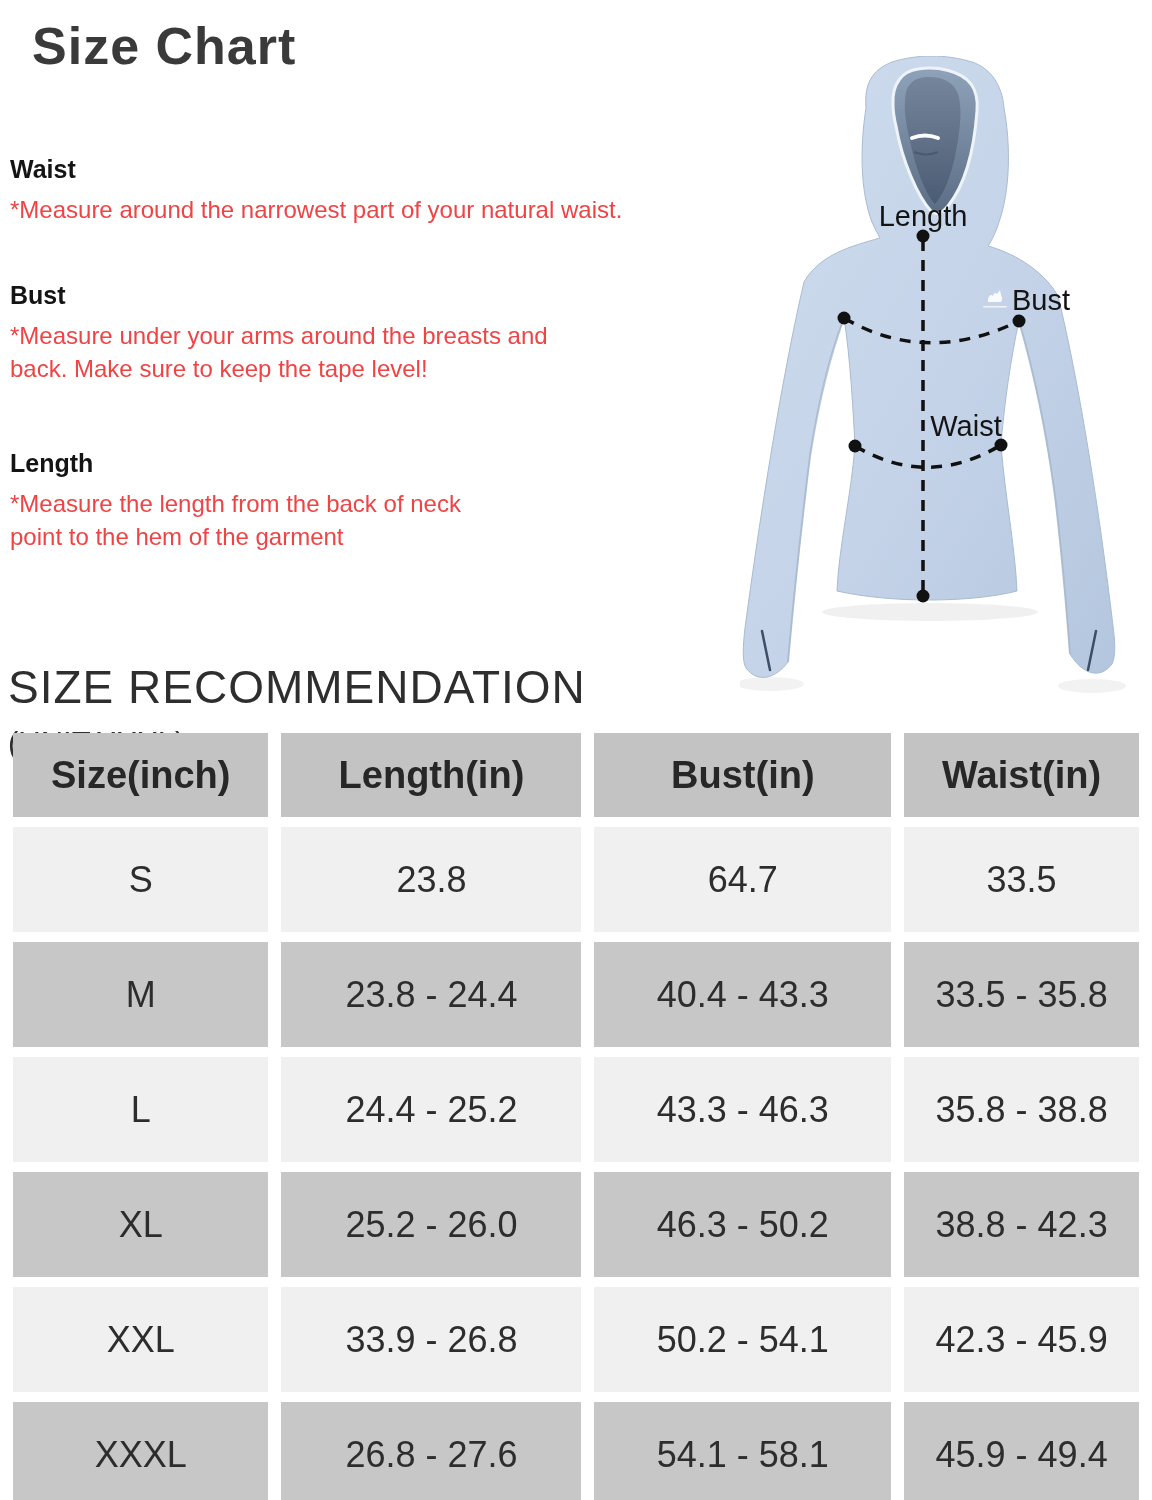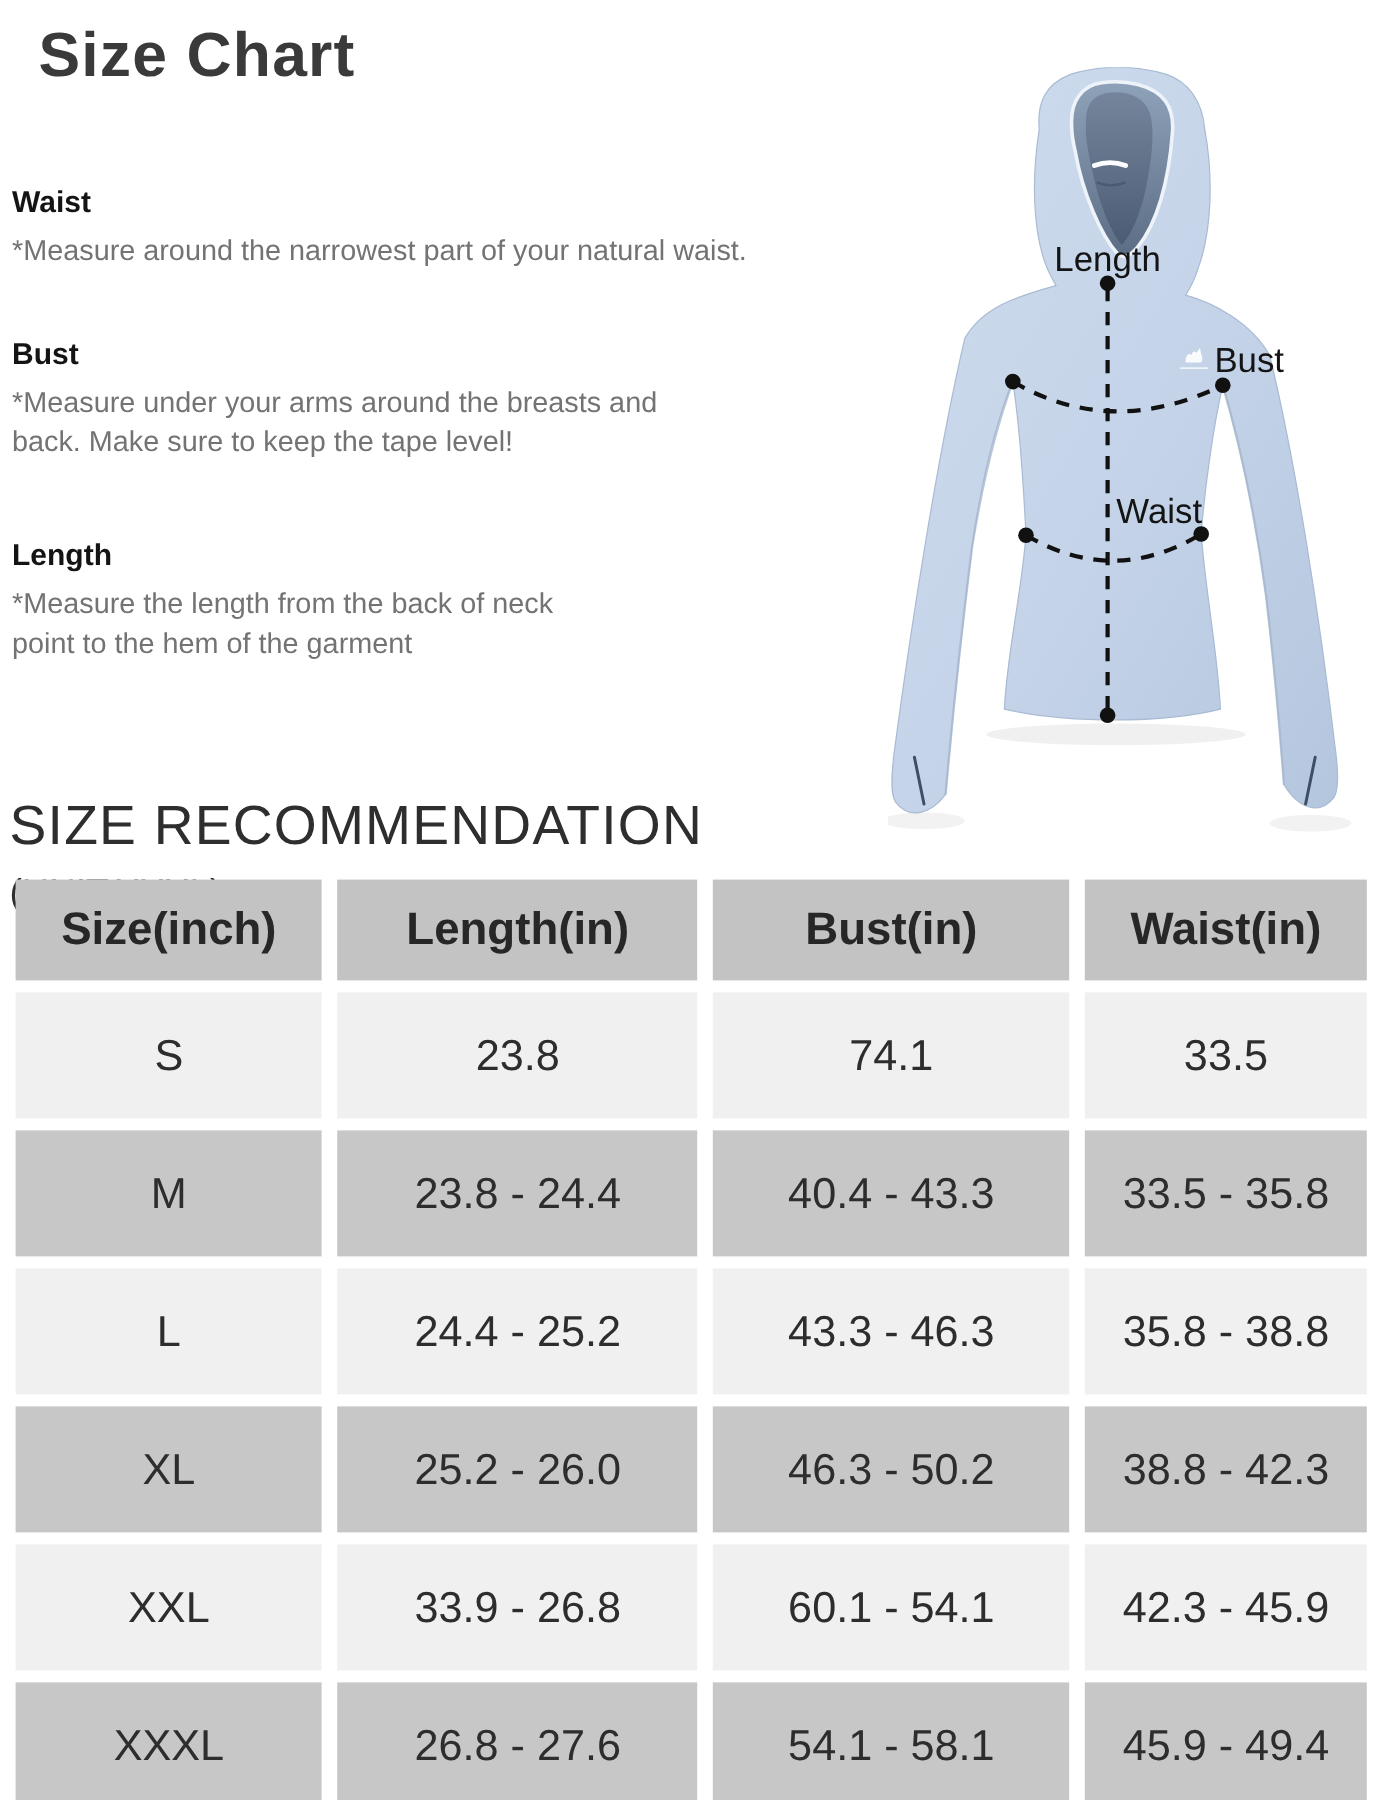--- a/index.html
+++ b/index.html
@@ -8,21 +8,21 @@
     font-family:"Liberation Sans", sans-serif;color:#222;
   }
   
   .page-title{
     position:absolute;top:0;left:0;width:100%;text-align:left;
     font-size:52px;font-weight:bold;color:#3a3a3a;line-height:92px;letter-spacing:1px;margin-left:32px;
   }
   
   .guide{position:absolute;left:10px;width:660px;}
   .guide-heading{font-size:25px;font-weight:bold;color:#141414;margin:0 0 9px 0;}
-  .guide-body{font-size:24px;color:#737373;line-height:33px;margin:0;white-space:pre-line;}
+  .guide-body{font-size:24px;color:#ef4444;line-height:33px;margin:0;white-space:pre-line;}
   .guide.waist{top:155px;}
   .guide.bust{top:281px;}
   .guide.length{top:449px;}
   
   .hoodie-wrap{position:absolute;left:740px;top:56px;width:412px;height:648px;}
   
   .size-heading{
     position:absolute;top:660px;left:8px;display:flex;align-items:baseline;gap:12px;
     color:#2e2e2e;white-space:nowrap;flex-direction:column;
   }
@@ -185,21 +185,21 @@
         <th>Size(inch)</th>
         <th>Length(in)</th>
         <th>Bust(in)</th>
         <th>Waist(in)</th>
       </tr>
     </thead>
     <tbody>
       <tr>
         <td>S</td>
         <td>23.8</td>
-        <td>74.1</td>
+        <td>64.7</td>
         <td>33.5</td>
       </tr>
       <tr>
         <td>M</td>
         <td>23.8 - 24.4</td>
         <td>40.4 - 43.3</td>
         <td>33.5 - 35.8</td>
       </tr>
       <tr>
         <td>L</td>
@@ -209,21 +209,21 @@
       </tr>
       <tr>
         <td>XL</td>
         <td>25.2 - 26.0</td>
         <td>46.3 - 50.2</td>
         <td>38.8 - 42.3</td>
       </tr>
       <tr>
         <td>XXL</td>
         <td>33.9 - 26.8</td>
-        <td>60.1 - 54.1</td>
+        <td>50.2 - 54.1</td>
         <td>42.3 - 45.9</td>
       </tr>
       <tr>
         <td>XXXL</td>
         <td>26.8 - 27.6</td>
         <td>54.1 - 58.1</td>
         <td>45.9 - 49.4</td>
       </tr>
     </tbody>
   </table>

